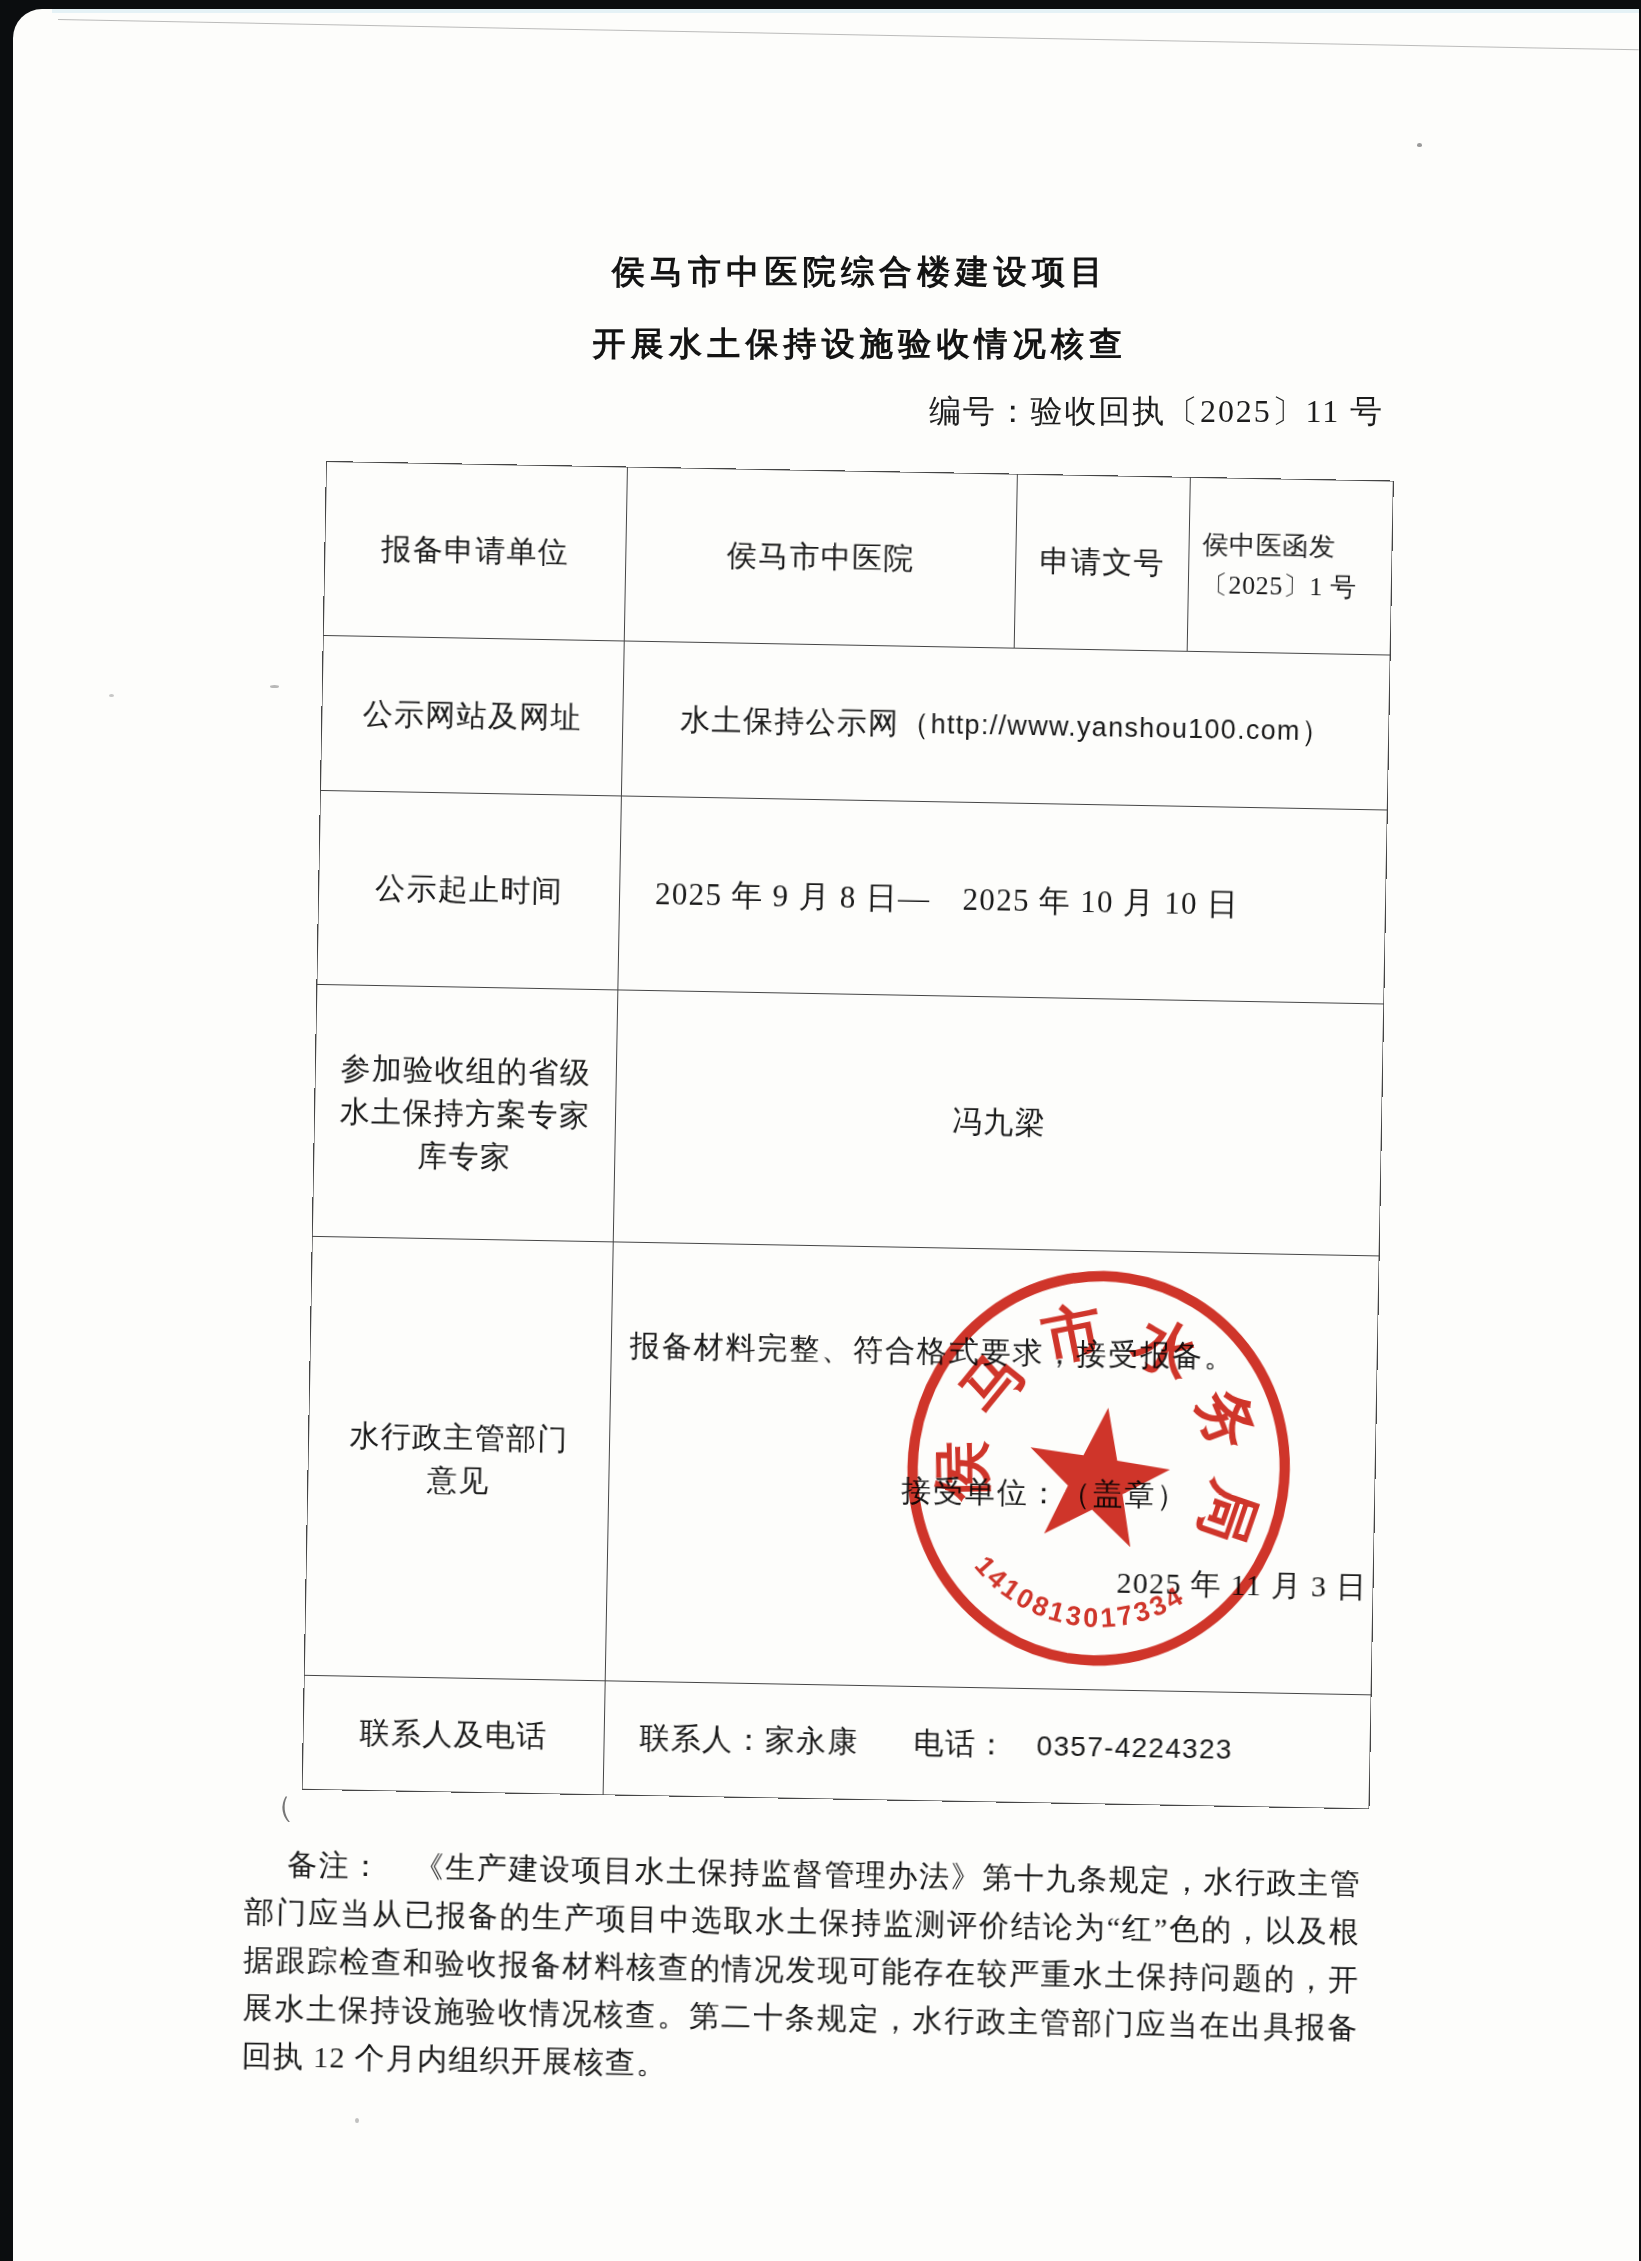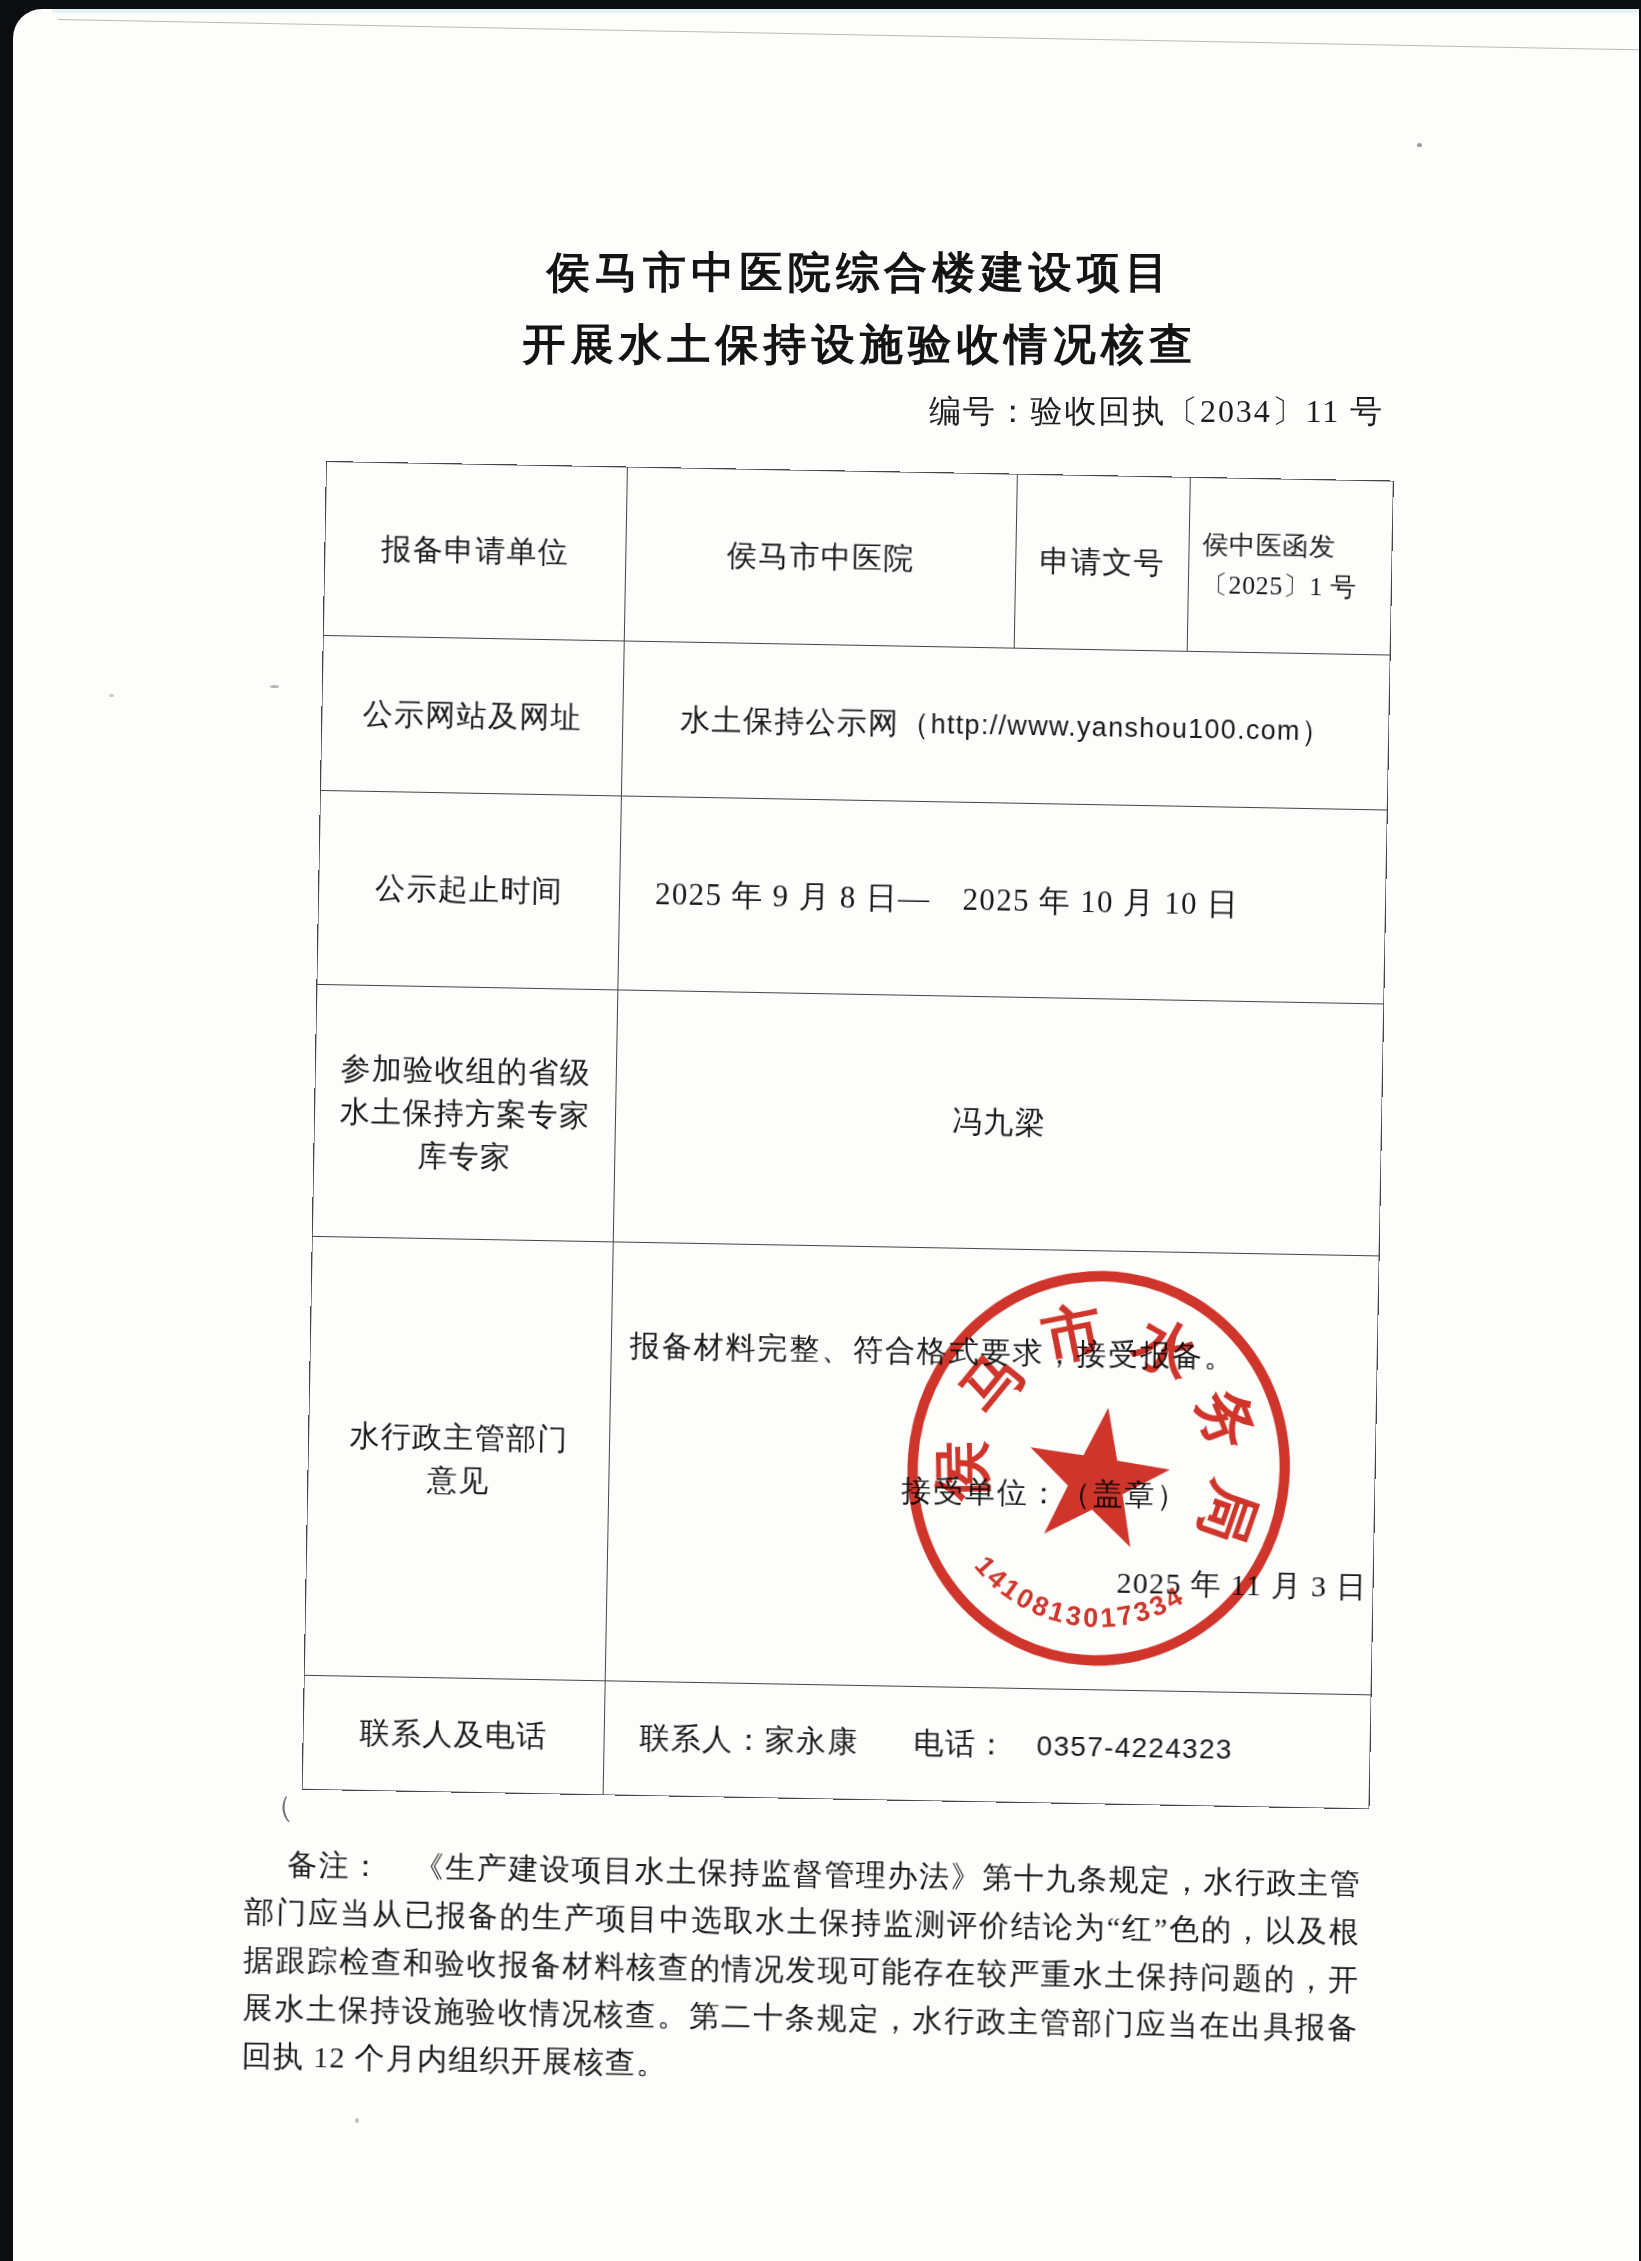--- a/index.html
+++ b/index.html
@@ -21,21 +21,21 @@
   .paper-edge{
     position:absolute;top:10.3px;left:45px;width:1581px;height:1.3px;
     background:#8f8f8f;opacity:.6;
     transform:rotate(1.1deg);transform-origin:left top;
   }
   
   .title-block{
     position:absolute;left:313px;top:227px;width:1068px;
     text-align:center;
     font-family:"Liberation Sans","DejaVu Sans",sans-serif;
-    font-weight:900;font-size:43px;line-height:72px;
+    font-weight:900;font-size:33px;line-height:72px;
     letter-spacing:5.2px;color:#141414;
   }
   .doc-number{
     position:absolute;left:313px;top:381px;width:1058px;
     text-align:right;font-size:32px;letter-spacing:1.9px;color:#1d1d1d;
   }
   
   .tilt{
     position:absolute;left:313px;top:452px;width:1068px;
     transform:rotate(1.05deg);transform-origin:0 0;
@@ -109,21 +109,21 @@
 <body>
 
 <div class="paper">
   <div class="lid-line"></div>
   <div class="paper-edge"></div>
 
   <div class="title-block">
     <div>侯马市中医院综合楼建设项目</div>
     <div>开展水土保持设施验收情况核查</div>
   </div>
-  <div class="doc-number">编号：验收回执〔2034〕11 号</div>
+  <div class="doc-number">编号：验收回执〔2025〕11 号</div>
 
   <div class="tilt">
 
     <div class="doc-table">
 
       <div class="cell">报备申请单位</div>
       <div class="cell">侯马市中医院</div>
       <div class="cell">申请文号</div>
       <div class="cell ref-cell no-r">
         <span class="stack">

